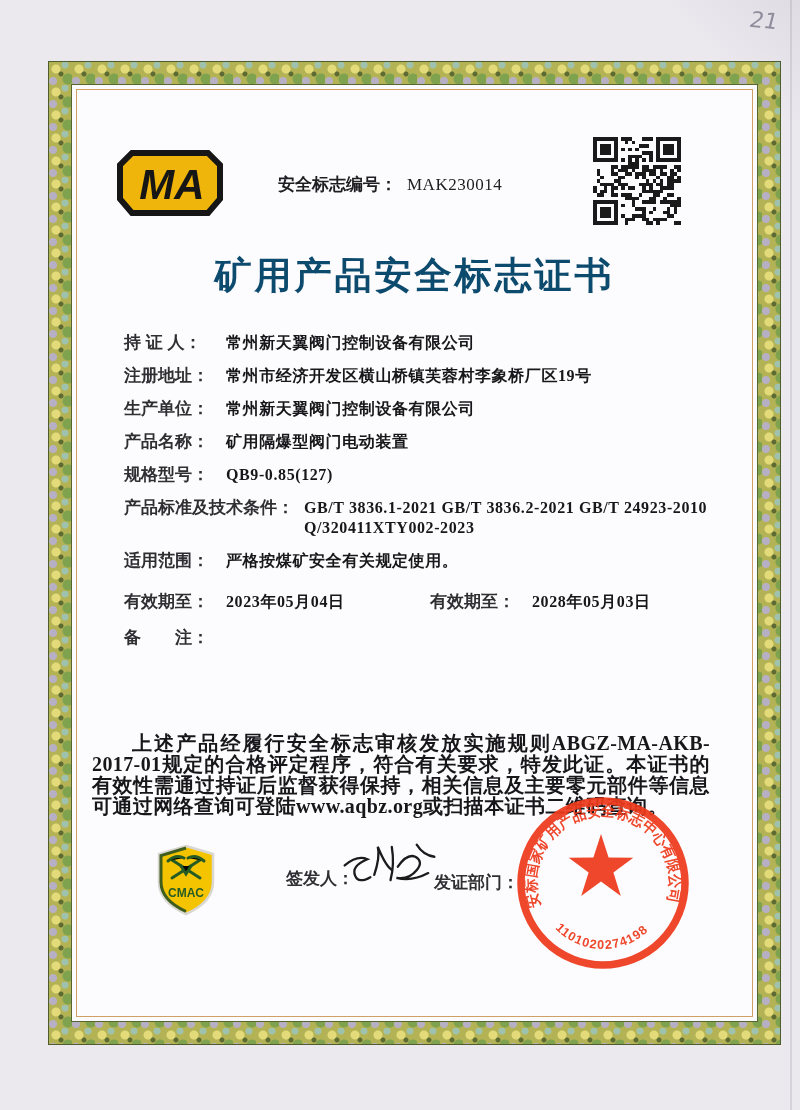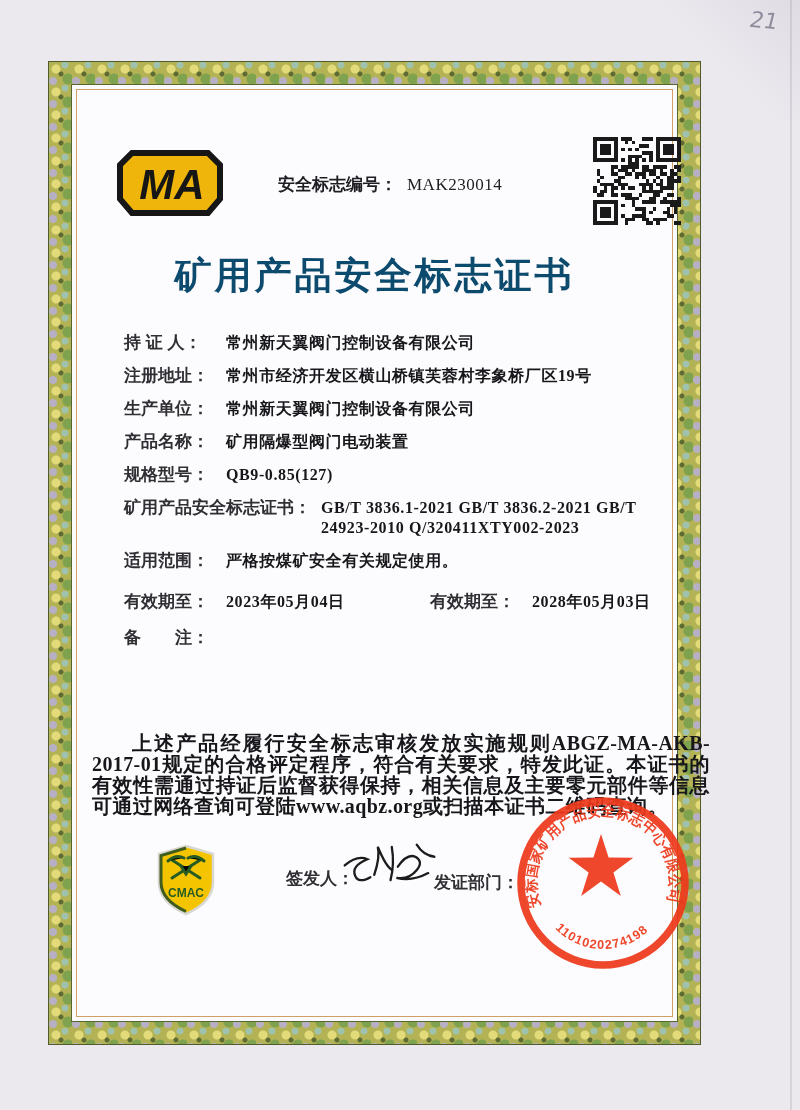--- a/index.html
+++ b/index.html
@@ -12,21 +12,21 @@
   }
   .page-edge{position:absolute;top:0;right:8px;width:2px;height:1110px;background:rgba(120,115,135,.18);}
   .fold-shade{position:absolute;top:0;right:0;width:140px;height:120px;
     background:linear-gradient(225deg,rgba(150,145,165,.14),rgba(150,145,165,0) 55%);}
   .pencil-note{
     position:absolute;left:750px;top:8px;
     font-size:22px;color:#8f8c9c;transform:rotate(6deg) skewX(-8deg);
     font-family:"DejaVu Sans",sans-serif;
   }
   
-  .cert{position:absolute;left:48px;top:61px;width:653px;height:984px;box-sizing:border-box;}
+  .cert{position:absolute;left:48px;top:61px;width:733px;height:984px;box-sizing:border-box;}
   .band{
     position:absolute;inset:0;box-sizing:border-box;padding:22px;
     border:1px solid #4f5d2e;
     background-color:#b3b356;
     background-image:
       radial-gradient(circle at 7px 7px,  #e3db7a 4px, rgba(0,0,0,0) 5px),
       radial-gradient(circle at 19px 17px,#7fa24f 5px, rgba(0,0,0,0) 6px),
       radial-gradient(circle at 4px 19px, #b7b0c5 3.5px, rgba(0,0,0,0) 4.5px),
       radial-gradient(circle at 16px 3px, #9fc2ae 3px, rgba(0,0,0,0) 4px),
       radial-gradient(circle at 12px 12px,#5d6b33 2px, rgba(0,0,0,0) 3px);
@@ -430,21 +430,21 @@
         </div>
       <div class="frow">
           <span class="lbl">产品名称：</span>
           <span class="val">矿用隔爆型阀门电动装置</span>
         </div>
       <div class="frow">
           <span class="lbl">规格型号：</span>
           <span class="val">QB9-0.85(127)</span>
         </div>
       <div class="frow std">
-          <span class="lbl">矿用产品安全标志证书：</span>
+          <span class="lbl">产品标准及技术条件：</span>
           <span class="val">GB/T 3836.1-2021 GB/T 3836.2-2021 GB/T 24923-2010 Q/320411XTY002-2023</span>
         </div>
       <div class="frow">
           <span class="lbl">适用范围：</span>
           <span class="val">严格按煤矿安全有关规定使用。</span>
         </div>
       <div class="frow dates gaptop">
         <span class="lbl">有效期至：</span>
           <span class="val">2023年05月04日</span>
           <span class="lbl lbl2">有效期至：</span>

